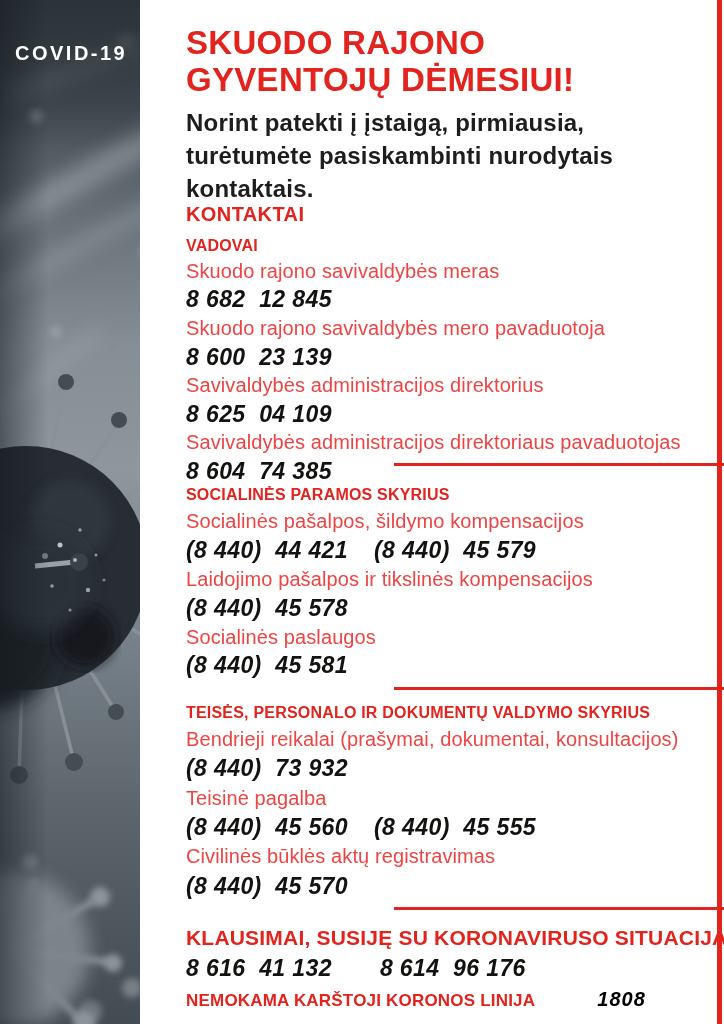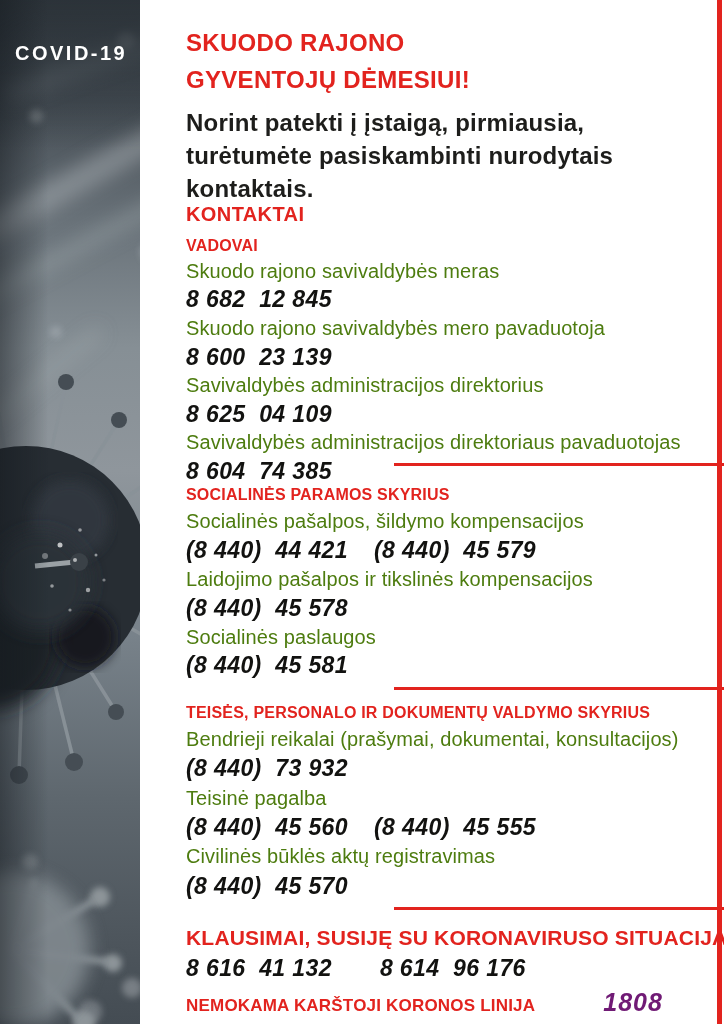--- a/index.html
+++ b/index.html
@@ -22,40 +22,40 @@
     color:#ffffff;font-size:20px;font-weight:700;letter-spacing:2.5px;
     font-family:"Liberation Sans", sans-serif;
   }
 
   
   .vline{position:absolute;left:717px;top:0;width:5px;height:1024px;background:#e2231e;}
   .hline{position:absolute;left:394px;width:330px;height:3px;background:#e2231e;}
 
   
   .title{
-    margin:0;color:#e2231e;font-size:24px;line-height:37px;font-weight:800;
+    margin:0;color:#e2231e;font-size:33px;line-height:37px;font-weight:800;
     white-space:pre-line;letter-spacing:.3px;
   }
   .intro{
     margin:0;color:#1d1d1b;font-size:24px;line-height:33px;font-weight:800;
     white-space:pre-line;letter-spacing:.2px;
   }
   .kontaktai{color:#e2231e;font-size:20px;font-weight:800;letter-spacing:.4px;}
   .sec-title{color:#e2231e;font-size:16px;font-weight:700;letter-spacing:.2px;}
-  .label{color:#4d7c0f;font-size:20px;font-weight:400;letter-spacing:.1px;white-space:pre;}
+  .label{color:#ef4444;font-size:20px;font-weight:400;letter-spacing:.1px;white-space:pre;}
   .phone-row{display:flex;gap:26px;align-items:baseline;}
   .phone{
     color:#121210;font-size:23px;font-weight:800;font-style:italic;
     white-space:pre;letter-spacing:.4px;
   }
   .q-heading{color:#e2231e;font-size:21px;font-weight:800;letter-spacing:.2px;white-space:pre;}
   .q-phones{gap:48px;}
   .hotline{display:flex;align-items:baseline;gap:62px;}
   .hotline-label{color:#e2231e;font-size:17px;font-weight:800;letter-spacing:.2px;white-space:pre;}
-  .hotline-number{color:#701a75;font-size:25px;font-weight:800;font-style:italic;letter-spacing:1px;margin-left:6px;}
+  .hotline-number{color:#000000;font-size:20px;font-weight:800;font-style:italic;letter-spacing:1px;}
 </style>
 </head>
 <body>
 
 <div class="photo">
   <svg width="172" height="1024" viewBox="0 0 172 1024" xmlns="http://www.w3.org/2000/svg">
     <defs>
       <linearGradient id="bgv" x1="0" y1="0" x2="0" y2="1">
         <stop offset="0" stop-color="#3b434a"></stop>
         <stop offset="0.10" stop-color="#454d54"></stop>

